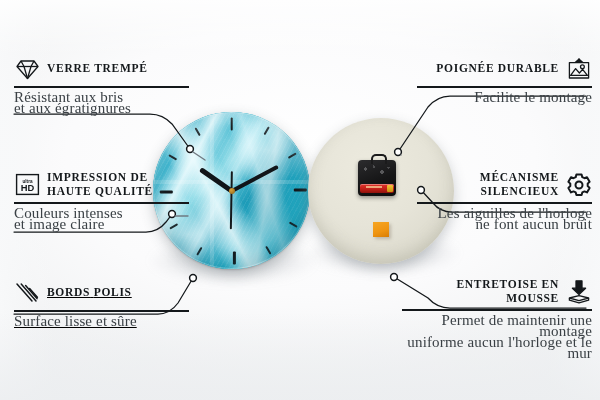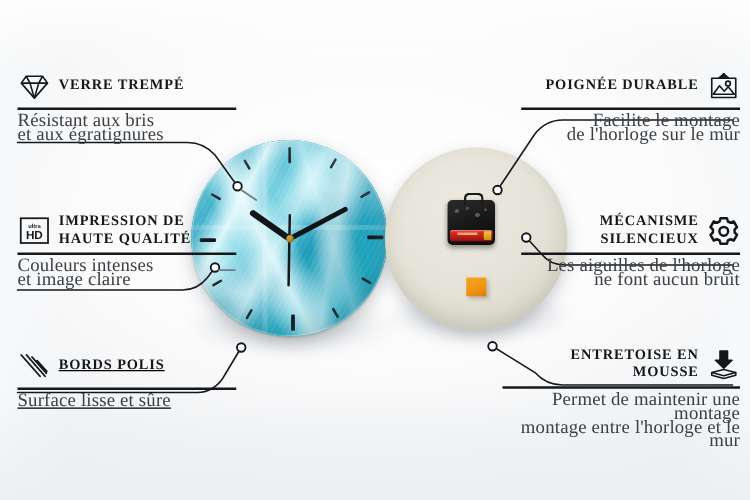--- a/index.html
+++ b/index.html
@@ -311,21 +311,20 @@
           <path d="M13 1.6 L13 3"></path>
           <rect x="3.4" y="5.6" width="19.2" height="15.4"></rect>
           <path d="M4.6 18.4 L9.6 11.6 L13.4 16 L16.6 12.4 L21.4 18.4 Z"></path>
           <circle cx="16.4" cy="9.8" r="1.9"></circle>
         </svg>
       </span>
     </div>
     <div class="frule"></div>
     <div class="fdesc">
       <span>Facilite le montage</span>
-      <span>de l'horloge sur le mur</span>
     </div>
   </div>
 
   <div class="feature right" style="top:171px;">
     <div class="fhead">
       <span class="ftitle">
         <span>MÉCANISME</span>
         <span>SILENCIEUX</span>
       </span>
       <span class="ficon">
@@ -352,17 +351,17 @@
         <svg width="26" height="25" viewBox="0 0 26 25" fill="none" stroke="#14181b" stroke-width="1.3" stroke-linejoin="round">
           <path d="M10 1.8 h6 v7.4 h3.6 L13 15.6 L6.4 9.2 H10 Z" fill="#14181b" stroke="#14181b"></path>
           <path d="M13 16.6 L22.6 19 L13 21.6 L3.4 19 Z"></path>
           <path d="M3.4 19 v2.2 L13 23.8 L22.6 21.2 V19"></path>
         </svg>
       </span>
     </div>
     <div class="frule"></div>
     <div class="fdesc">
       <span>Permet de maintenir une montage</span>
-      <span>montage entre l'horloge et le mur</span>
+      <span>uniforme aucun l'horloge et le mur</span>
     </div>
   </div>
 
 </div>
 
 </body></html>

